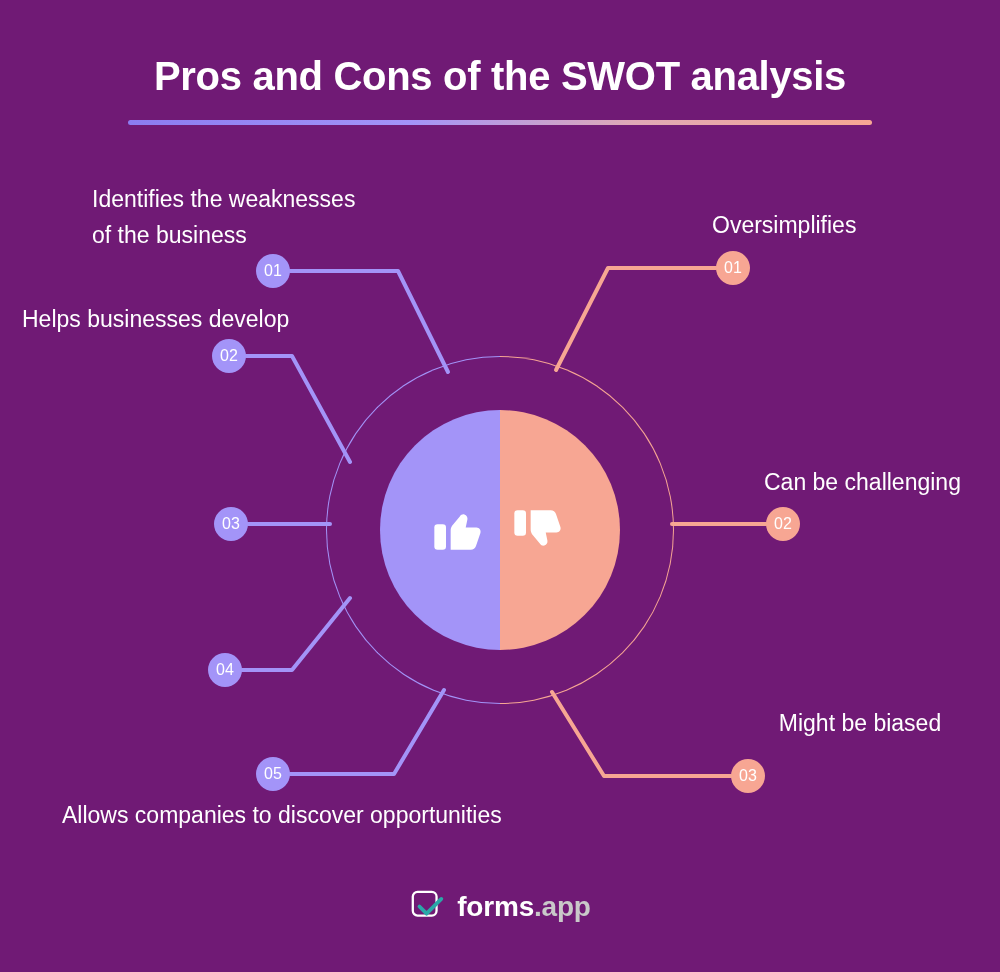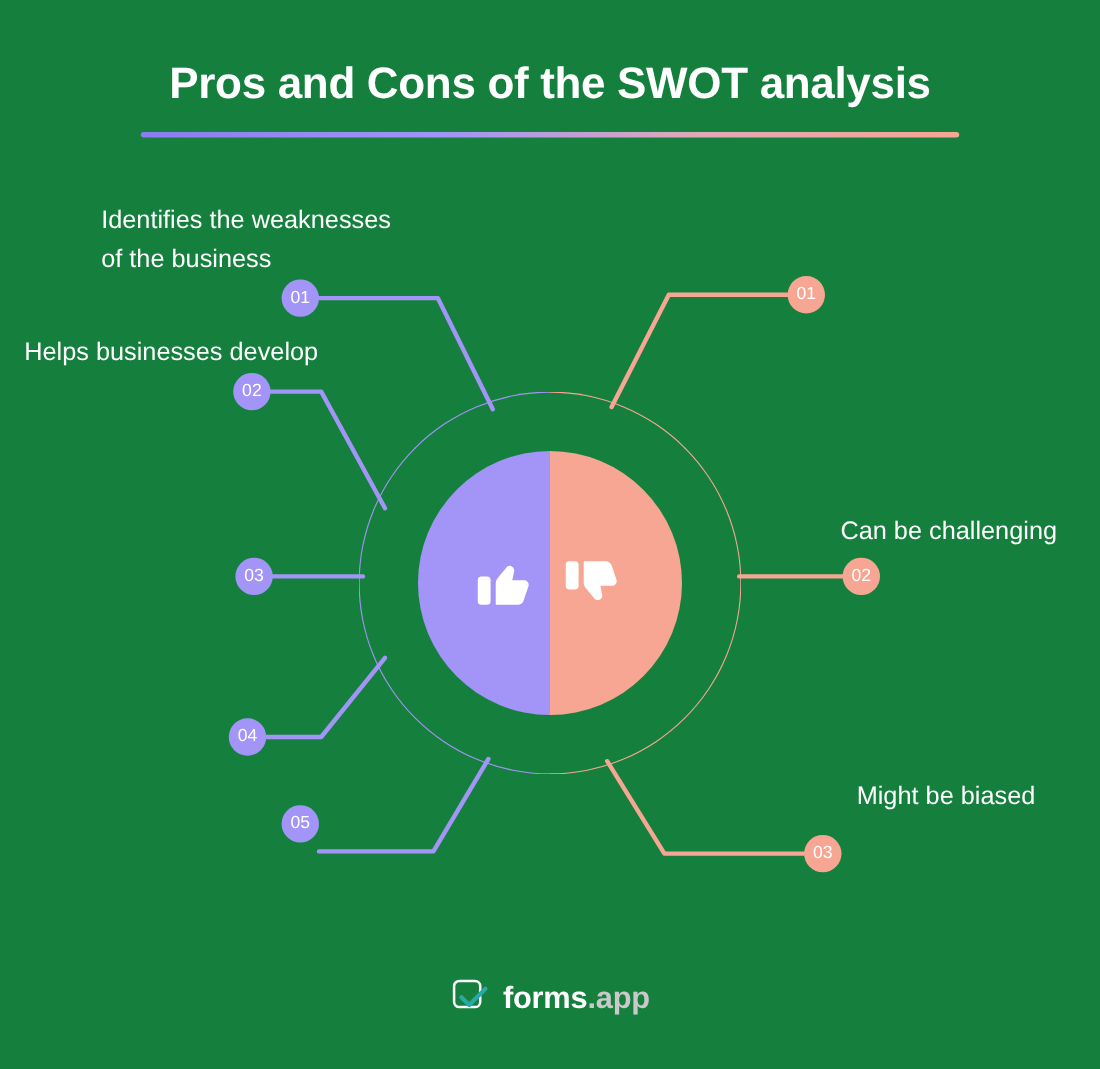--- a/index.html
+++ b/index.html
@@ -10,21 +10,21 @@
   body {
     width: 1000px;
     height: 972px;
     overflow: hidden;
     font-family: "Liberation Sans", sans-serif;
     position: relative;
   }
   #root {
     position: absolute;
     inset: 0;
-    background: #15803d;
+    background: #701a75;
   }
 
   
   #title-block {
     position: absolute;
     top: 54px;
     left: 0;
     width: 1000px;
     text-align: center;
   }
@@ -213,38 +213,40 @@
     </div>
     <div class="badge pro" style="left:212px; top:339px;">
       <span>02</span>
     </div>
     <div class="badge pro" style="left:214px; top:507px;">
       <span>03</span>
     </div>
     <div class="badge pro" style="left:208px; top:653px;">
       <span>04</span>
     </div>
-    <div class="badge pro" style="left:256px; top:732px;">
+    <div class="badge pro" style="left:256px; top:757px;">
       <span>05</span>
     </div>
 
     <div class="badge con" style="left:716px; top:251px;">
       <span>01</span>
     </div>
     <div class="badge con" style="left:766px; top:507px;">
       <span>02</span>
     </div>
     <div class="badge con" style="left:731px; top:759px;">
       <span>03</span>
     </div>
 
     <div class="node-label label-center-align" style="left:92px; top:182px; width:360px;">Identifies the weaknesses
 of the business</div>
     <div class="node-label label-left-align" style="left:22px; top:302px; width:400px;">Helps businesses develop</div>
-
+    <div class="node-label label-left-align" style="left:62px; top:798px; width:620px;">Allows companies to discover opportunities</div>
+
+    <div class="node-label label-left-align" style="left:712px; top:208px; width:280px;">Oversimplifies</div>
     <div class="node-label label-left-align" style="left:764px; top:465px; width:236px;">Can be challenging</div>
     <div class="node-label label-left-align" style="left:730px; top:706px; width:260px;text-align:center;">Might be biased</div>
 
   </div>
 
   <div id="footer-logo">
     <svg id="logo-mark" viewBox="0 0 40 40" fill="none">
       <rect x="4" y="4" width="25" height="25" rx="5" stroke="#ffffff" stroke-width="2.4"></rect>
       <path d="M11 19.5 L18.5 27 L34 11.5" stroke="#2aa8a8" stroke-width="4" stroke-linecap="round" stroke-linejoin="round"></path>
     </svg>

